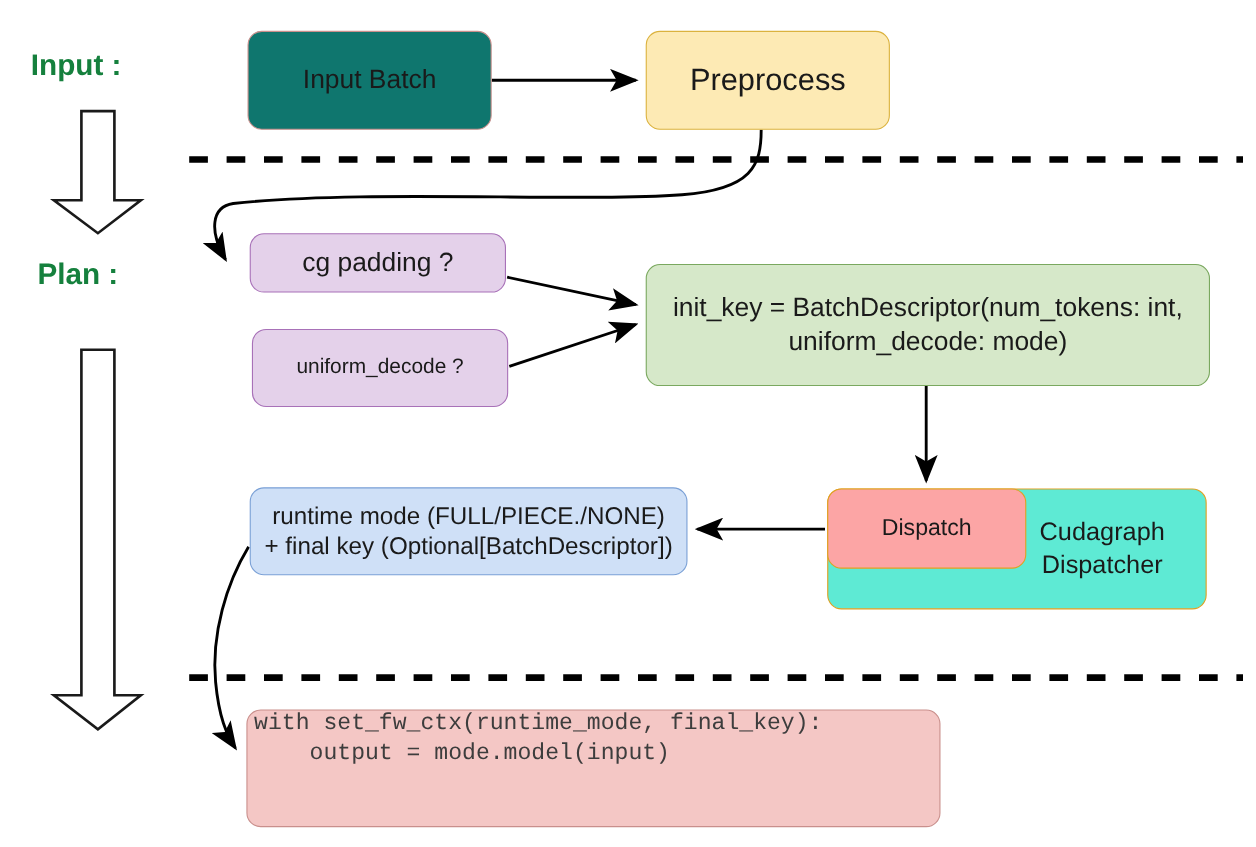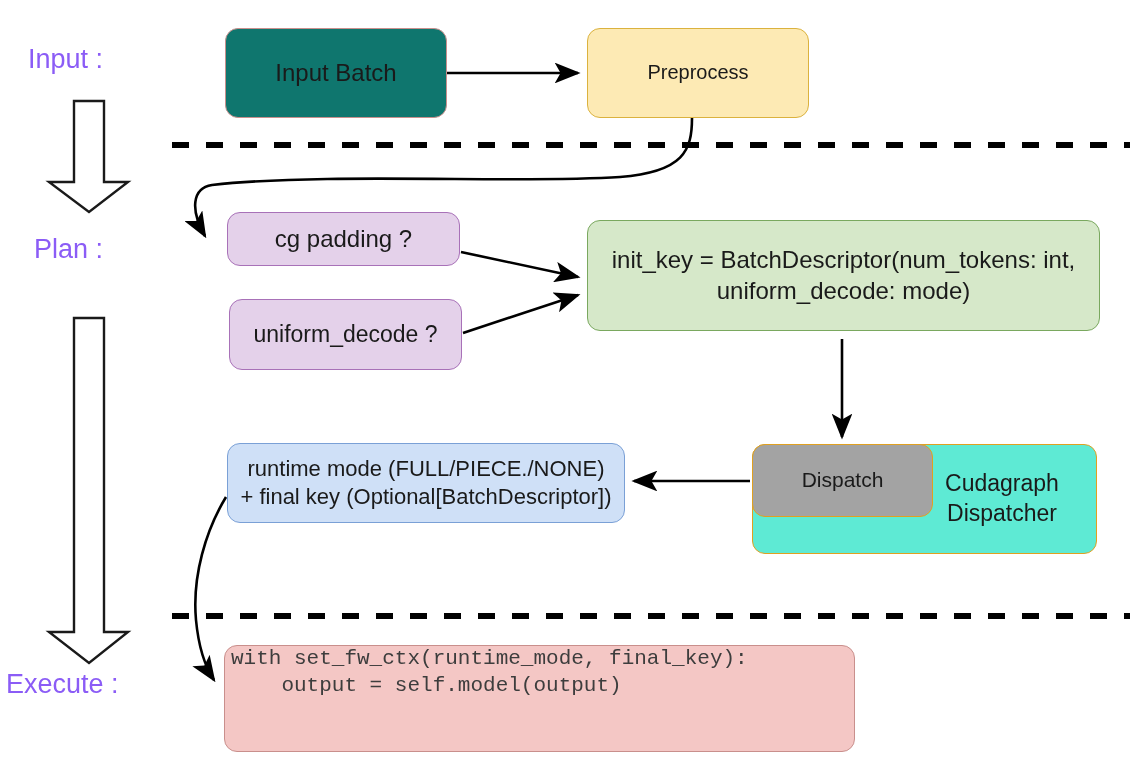--- a/index.html
+++ b/index.html
@@ -19,23 +19,23 @@
     position: absolute;
     left: 0;
     top: 0;
     width: 1142px;
     height: 770px;
     pointer-events: none;
   }
   .stage-label {
     position: absolute;
     font-family: "Liberation Sans", sans-serif;
-    font-weight: normal;
+    font-weight: bold;
     font-size: 27px;
-    color: #8b5cf6;
+    color: #15803d;
     white-space: nowrap;
     letter-spacing: 0px;
   }
   .node {
     position: absolute;
     box-sizing: border-box;
     border-radius: 13px;
     display: flex;
     align-items: center;
     justify-content: center;
@@ -64,21 +64,21 @@
   .node-blue {
     background: #cfe0f7;
     border: 1.6px solid #7aa0d6;
   }
   .node-orange-outer {
     background: #5eead4;
     border: 1.8px solid #e0a020;
     display: block;
   }
   .node-orange-inner {
-    background: #a3a3a3;
+    background: #fca5a5;
     border: 1.8px solid #e0a020;
   }
   .node-code {
     background: #f4c7c5;
     border: 1.6px solid #c98f8c;
     font-family: "Liberation Mono", monospace;
     justify-content: flex-start;
     align-items: center;
     text-align: center;
     color: #3d3d3d;
@@ -129,47 +129,46 @@
 
     <line x1="750" y1="481" x2="634" y2="481" stroke="#000000" stroke-width="2.6" marker-end="url(#arrowhead)"></line>
 
     <path d="M226,497 C206,530 192,576 196,620 C199,652 206,668 214,680" fill="none" stroke="#000000" stroke-width="2.6" marker-end="url(#arrowhead)"></path>
   </svg>
 
   <div class="stage-label" style="left:28px; top:44px;">Input :</div>
 
   <div class="stage-label" style="left:34px; top:234px;">Plan :</div>
 
-  <div class="stage-label" style="left:6px; top:669px;">Execute :</div>
 
   <div class="node node-red" style="left:225px; top:28px; width:222px; height:90px; font-size:24px;">Input Batch</div>
 
-  <div class="node node-yellow" style="left:587px; top:28px; width:222px; height:90px; font-size:20px;">Preprocess</div>
+  <div class="node node-yellow" style="left:587px; top:28px; width:222px; height:90px; font-size:28px;">Preprocess</div>
 
   <div class="node node-purple" style="left:227px; top:212px; width:233px; height:54px; font-size:24px;">cg padding ?</div>
 
-  <div class="node node-purple" style="left:229px; top:299px; width:233px; height:71px; font-size:23px;text-align:center;">uniform_decode ?</div>
+  <div class="node node-purple" style="left:229px; top:299px; width:233px; height:71px; font-size:19px;text-align:center;">uniform_decode ?</div>
 
-  <div class="node node-green" style="left:587px; top:220px; width:513px; height:111px; font-size:24px; flex-direction:column;">
+  <div class="node node-green" style="left:587px; top:240px; width:513px; height:111px; font-size:24px; flex-direction:column;">
     <span>init_key = BatchDescriptor(num_tokens: int,</span>
     <span>uniform_decode: mode)</span>
   </div>
 
   <div class="node node-blue" style="left:227px; top:443px; width:398px; height:80px; font-size:22px; flex-direction:column;">
     <span>runtime mode (FULL/PIECE./NONE)</span>
     <span>+ final key (Optional[BatchDescriptor])</span>
   </div>
 
   <div class="node node-orange-outer" style="left:752px; top:444px; width:345px; height:110px;">
     <div class="orange-label">
       <div>Cudagraph</div>
       <div>Dispatcher</div>
     </div>
   </div>
 
   <div class="node node-orange-inner" style="left:752px; top:444px; width:181px; height:73px; font-size:21px;">Dispatch</div>
 
   <div class="node node-code" style="left:224px; top:645px; width:631px; height:107px; font-size:21px; flex-direction:column; align-items:flex-start; padding-left:6px;">
     <span>with set_fw_ctx(runtime_mode, final_key):</span>
-    <span>    output = self.model(output)</span>
+    <span>    output = mode.model(input)</span>
   </div>
 
 </div>
 
 </body></html>

